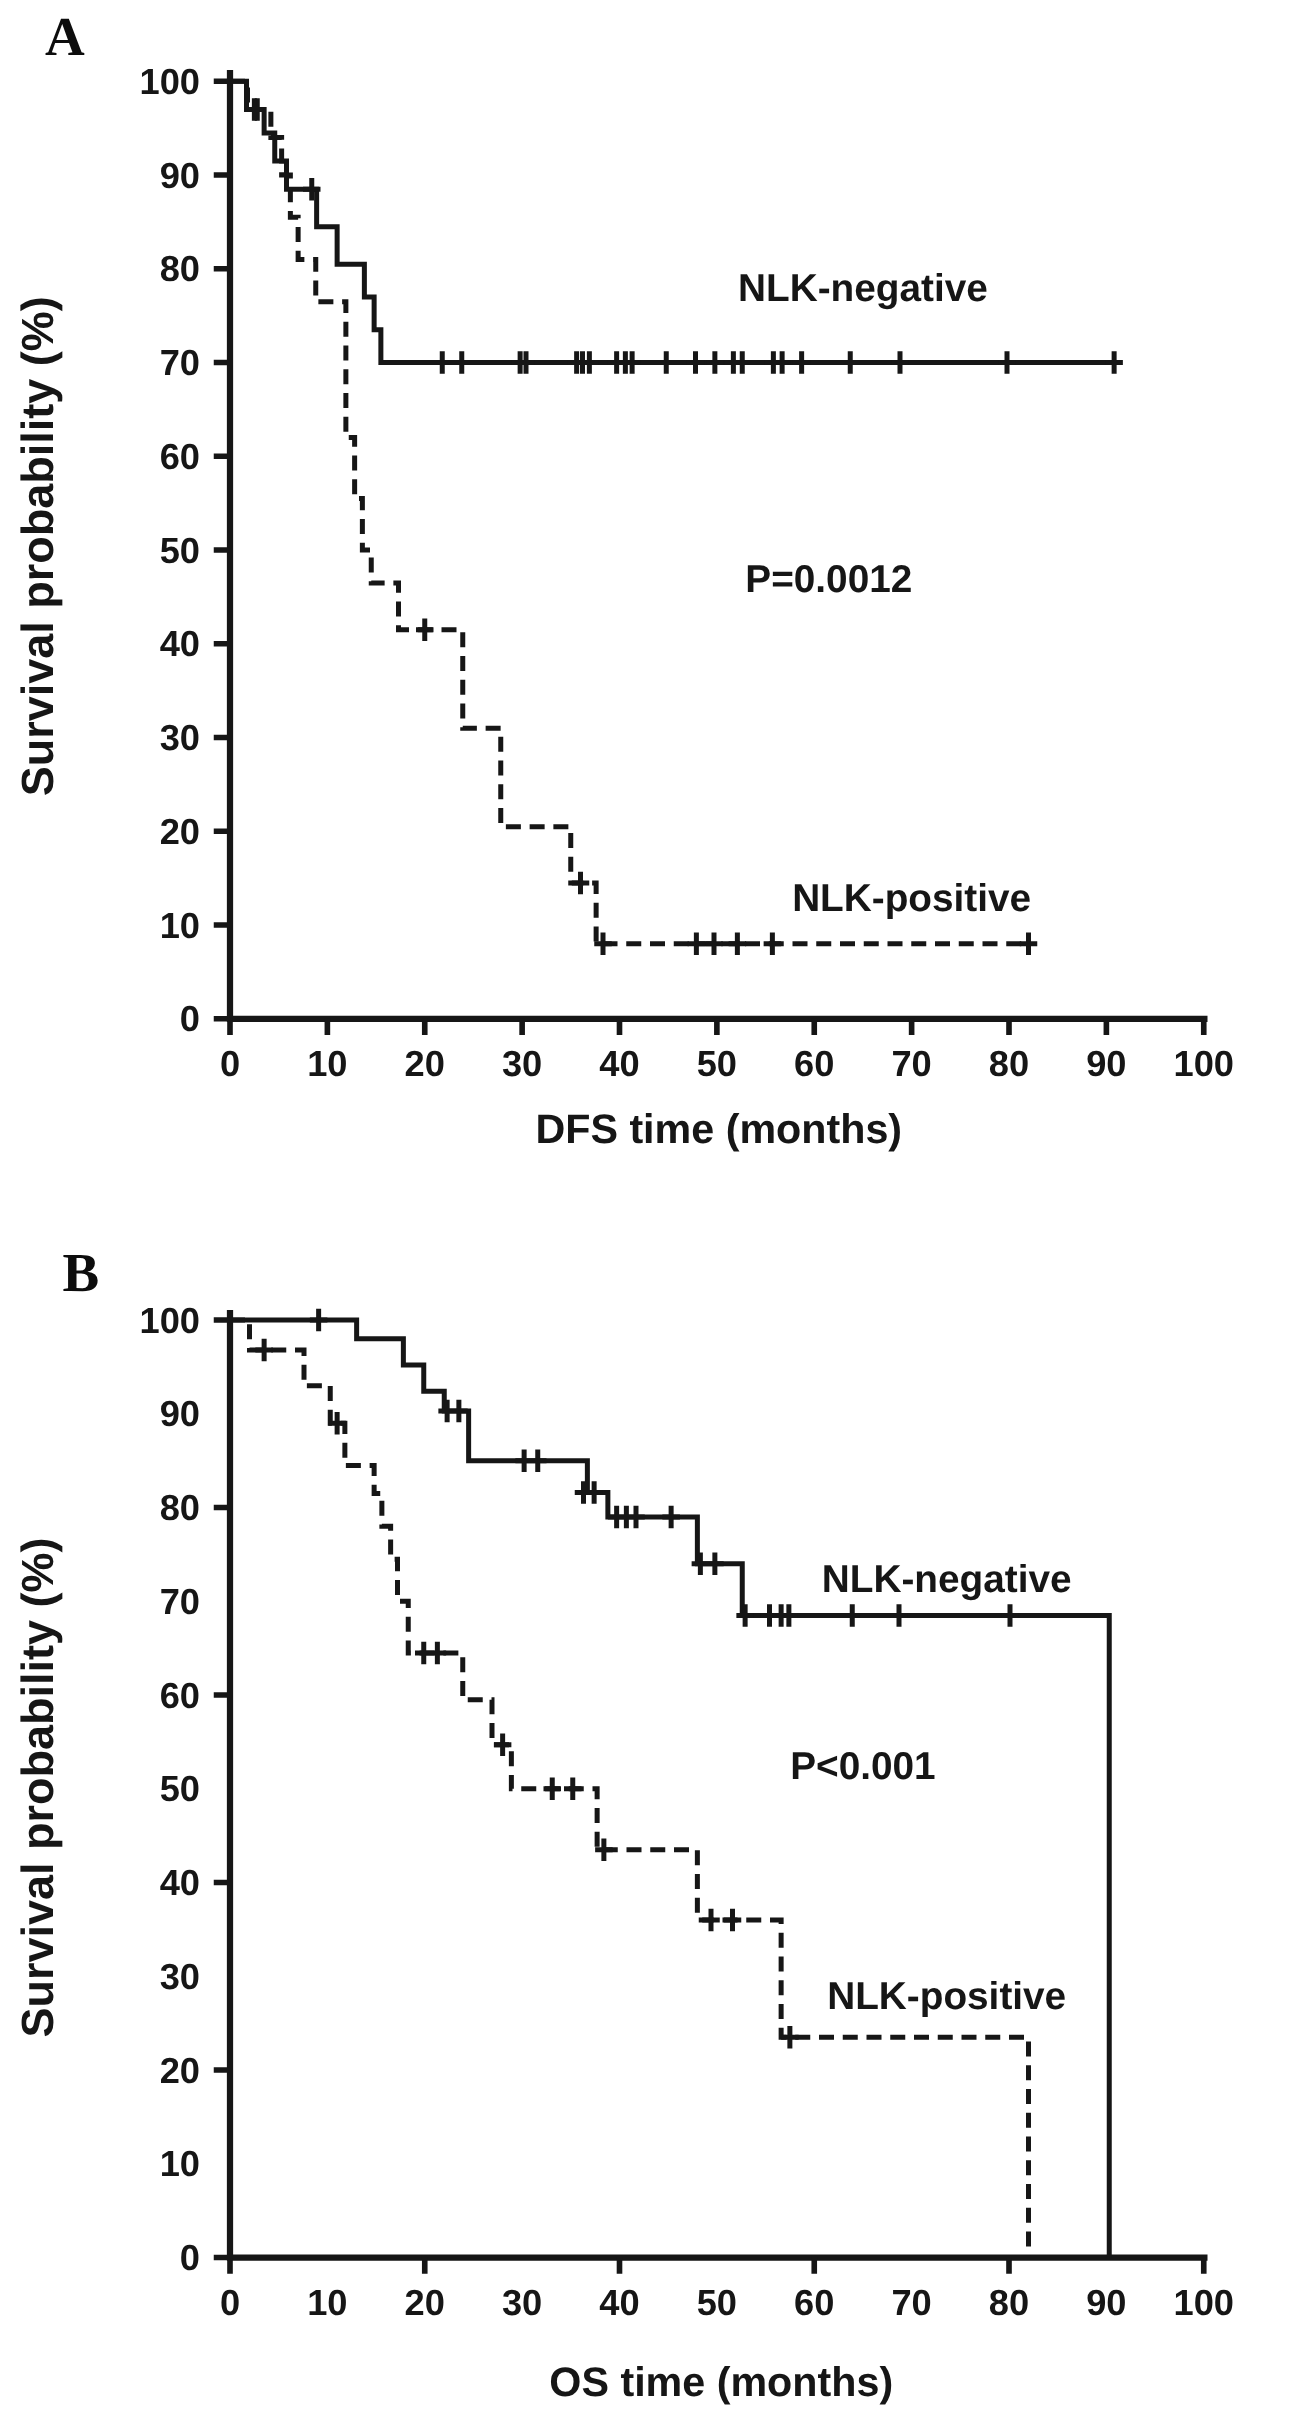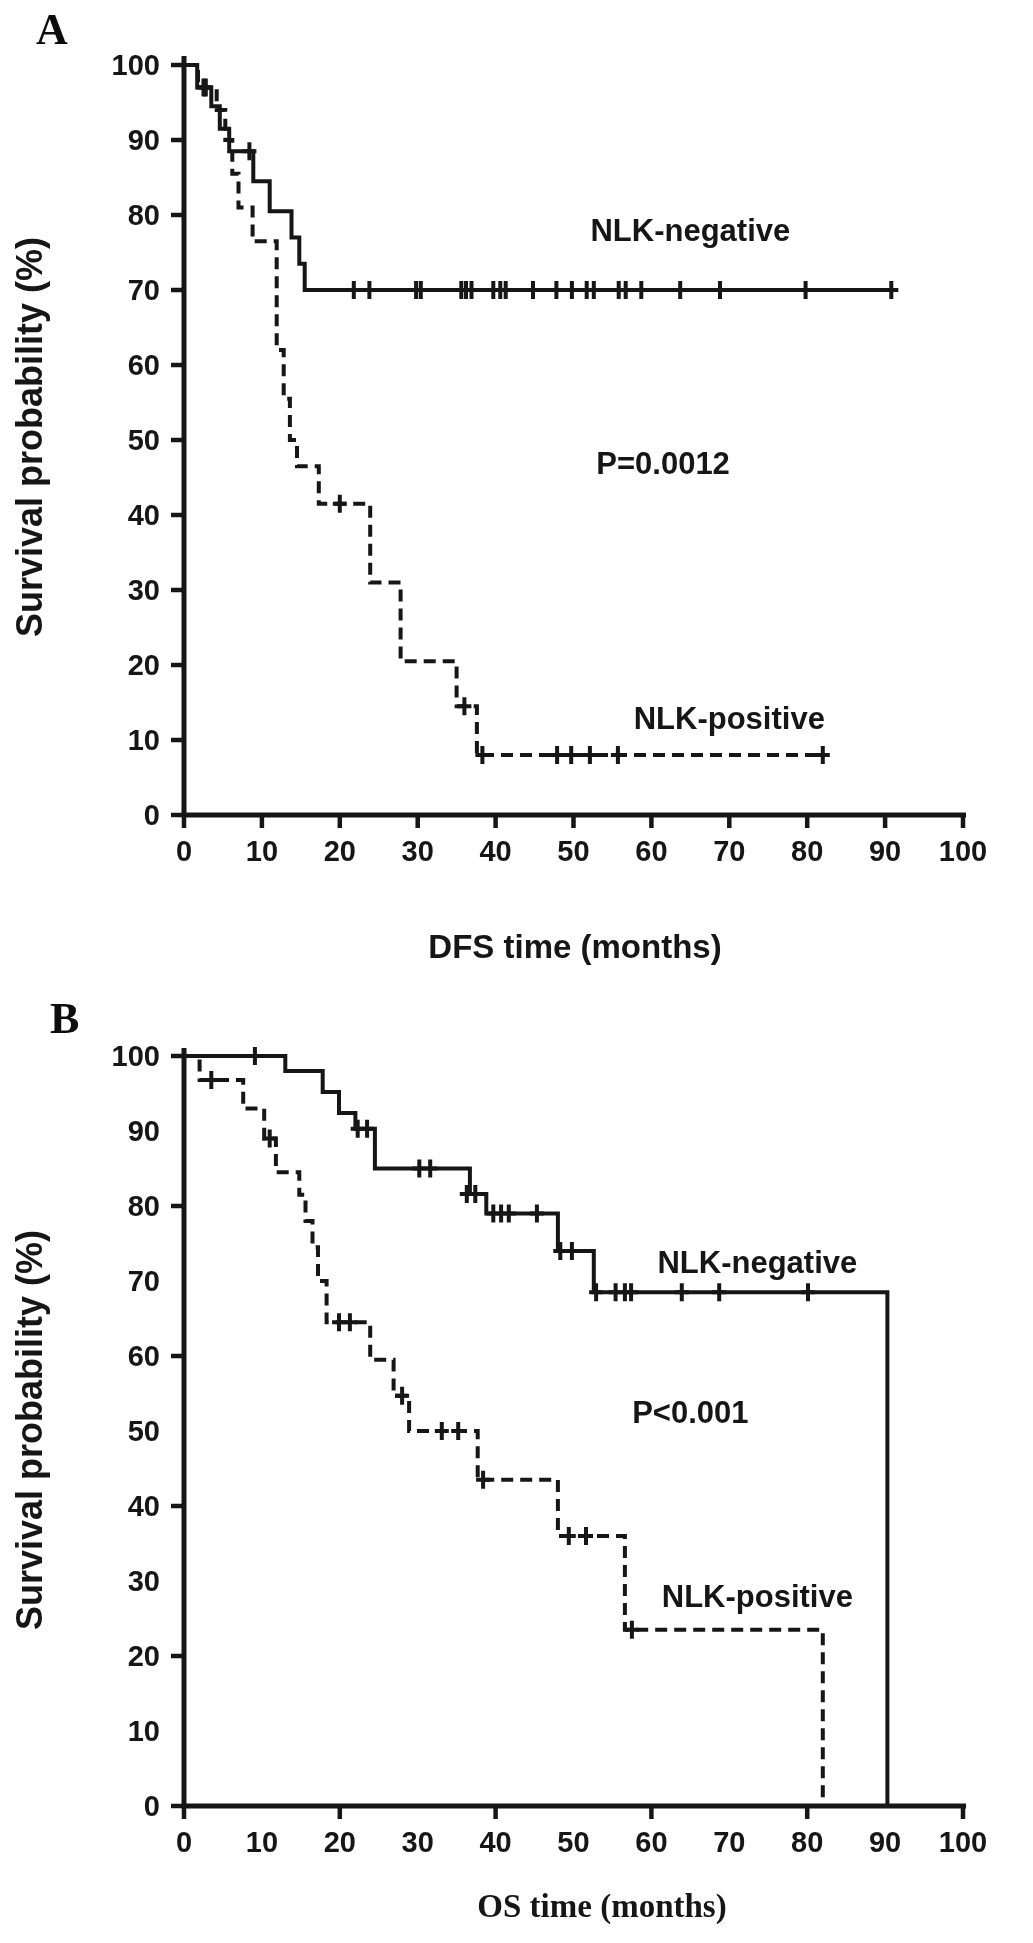--- a/index.html
+++ b/index.html
@@ -11,22 +11,22 @@
   .p-label{font:700 31px "Liberation Sans",sans-serif;fill:#161616;}
   .overlay{position:absolute;white-space:nowrap;color:#161616;}
   .panel-letter{font:700 44px "Liberation Serif",serif;color:#0d0d0d;}
   .axis-title{font:700 33px "Liberation Sans",sans-serif;}
   .ytitle{font-size:36px;transform:translate(-50%,-50%) rotate(-90deg);}
   .xtitle{transform:translate(-50%,-50%);}
   .letter-a{left:36px;top:4px;}
   .letter-b{left:50px;top:993px;}
   .ytitle-a{left:30px;top:437px;}
   .ytitle-b{left:30px;top:1430px;}
-  .xtitle-a{left:575px;top:903px;margin-top:44px;}
-  .xtitle-b{left:602px;top:1906px;font-family:Liberation Serif, serif;}
+  .xtitle-a{left:575px;top:903px;}
+  .xtitle-b{left:577px;top:1906px;}
 </style>
 </head>
 <body>
 
 <div id="canvas">
   <svg id="plot-svg" width="1033" height="1943" viewBox="0 0 1033 1943">
       <g>
         <path d="M 184 56 V 815 H 966" fill="none" stroke="#161616" stroke-width="5"></path>
         <path d="M 184 815 H 171 M 184 740 H 171 M 184 665 H 171 M 184 590 H 171 M 184 515 H 171 M 184 440 H 171 M 184 365 H 171 M 184 290 H 171 M 184 215 H 171 M 184 140 H 171 M 184 65 H 171 M 184 815 V 828 M 261.9 815 V 828 M 339.8 815 V 828 M 417.7 815 V 828 M 495.6 815 V 828 M 573.5 815 V 828 M 651.4 815 V 828 M 729.3 815 V 828 M 807.2 815 V 828 M 885.1 815 V 828 M 963 815 V 828 " stroke="#161616" stroke-width="4.5" fill="none"></path>
         <text x="160" y="825" text-anchor="end" class="tick">0</text>

